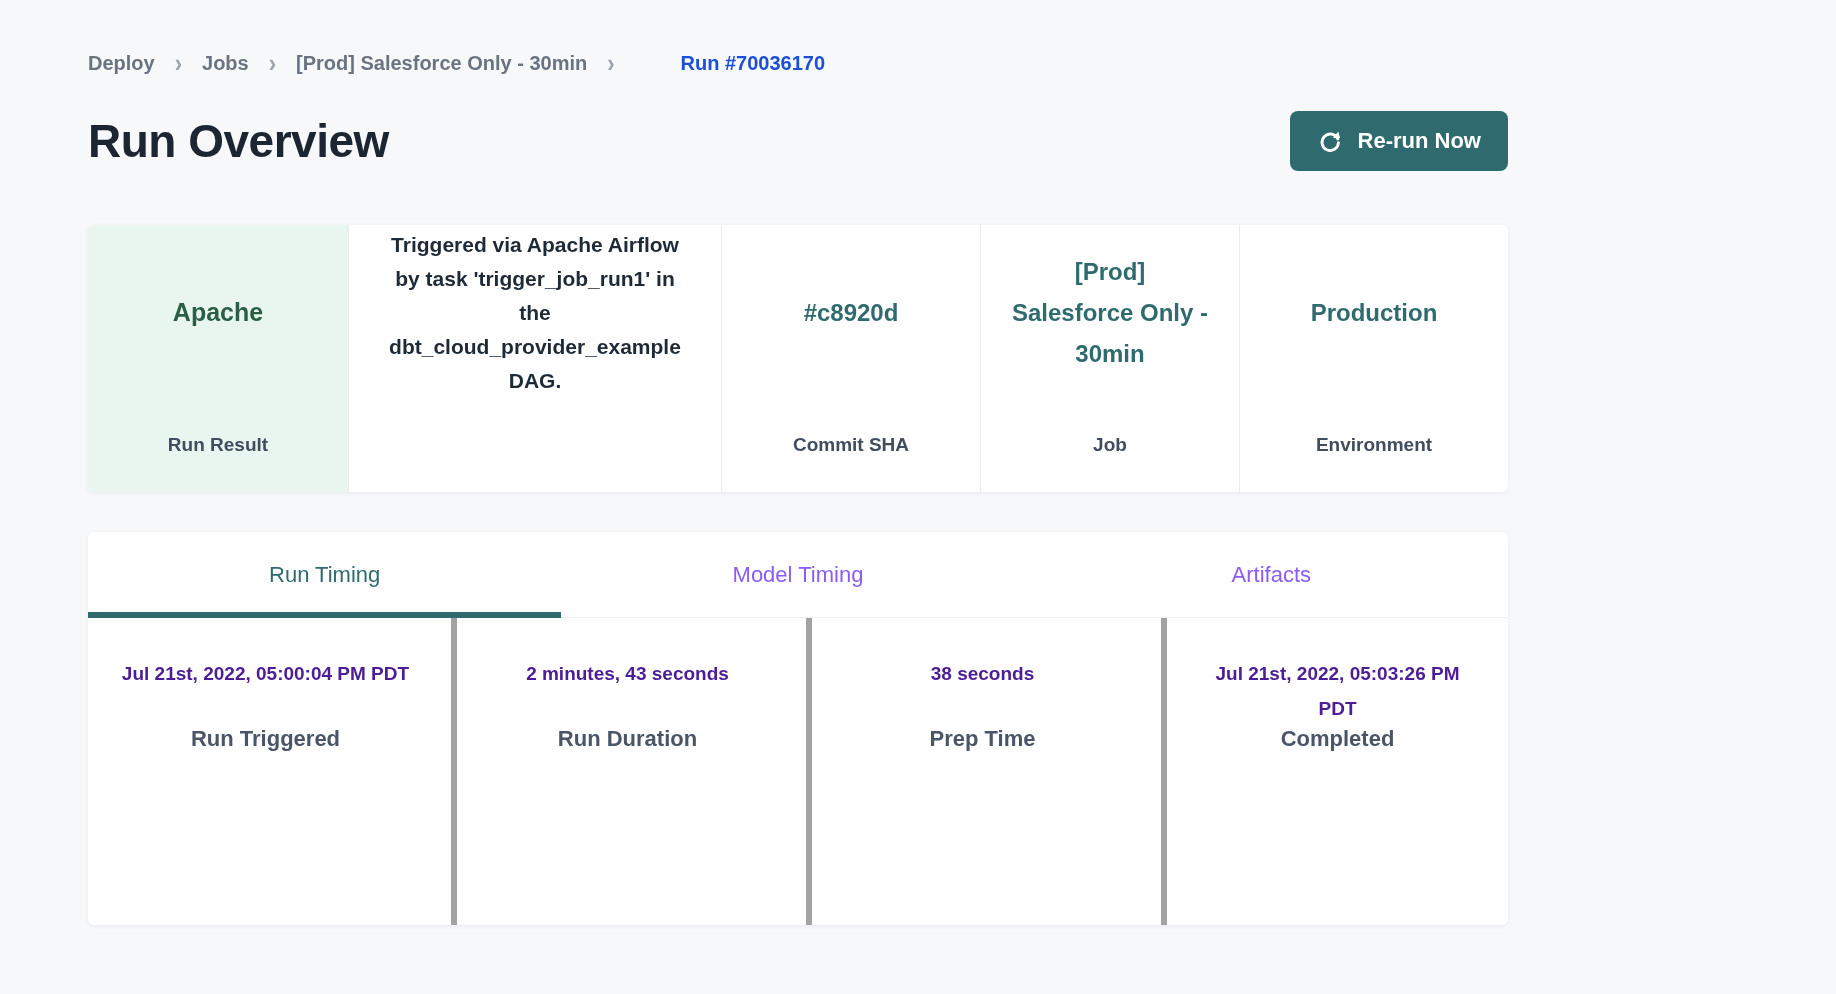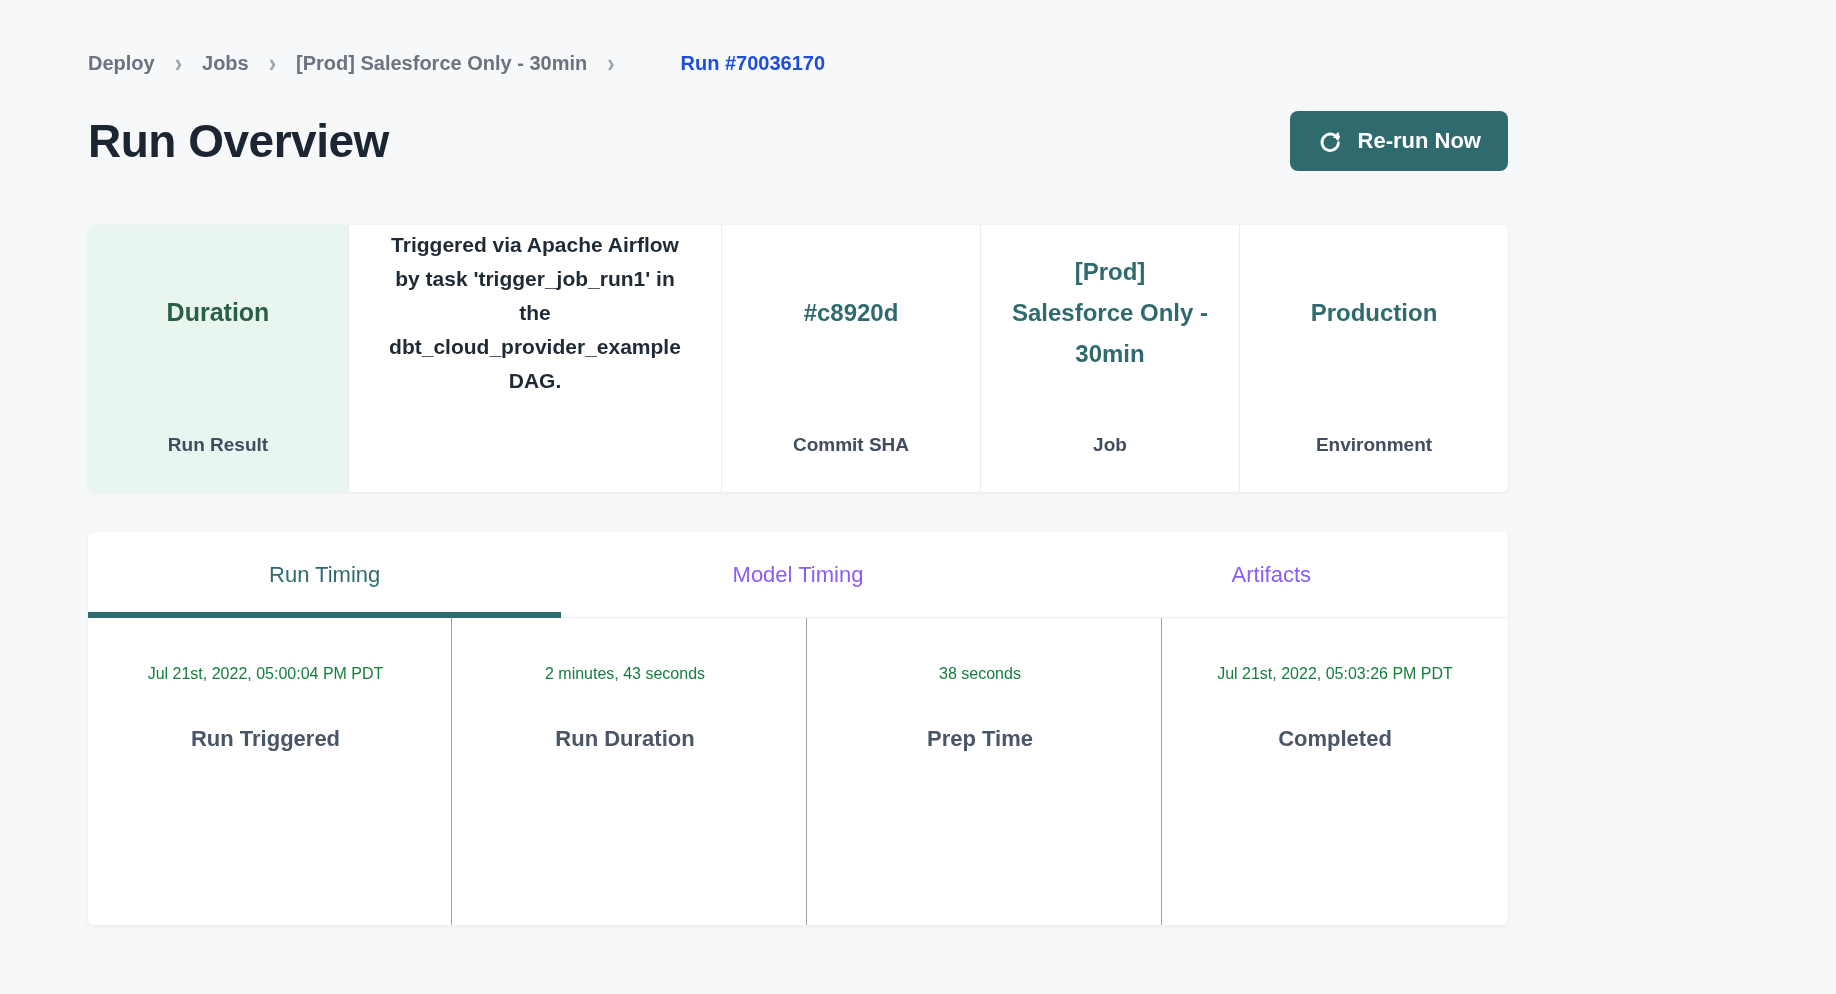--- a/index.html
+++ b/index.html
@@ -103,23 +103,23 @@
     height: 6px; background: #2F6B6E;
   }
   .timing-grid {
     flex: 1;
     display: grid; grid-template-columns: 1fr 1fr 1fr 1fr;
   }
   .timing-cell {
     padding: 38px 30px 0;
     text-align: center;
   }
-  .timing-cell + .timing-cell { border-left: 1px solid #a3a3a3; margin-left: 8px; }
+  .timing-cell + .timing-cell { border-left: 6px solid #a3a3a3; margin-left: 8px; }
   .timing-value {
-    font-size: 16px; font-weight: 400; color: #15803d;
+    font-size: 19px; font-weight: 700; color: #4c1d95;
     line-height: 35px; min-height: 70px;
   }
   .timing-label {
     font-size: 22px; font-weight: 700; color: #4A5568;
     margin-top: 0;
   }
 </style>
 </head>
 <body>
 
@@ -143,21 +143,21 @@
           <path d="M19.2 10.2 A 7.6 7.6 0 1 0 19.8 13.6" stroke="#FFFFFF" stroke-width="2.6" stroke-linecap="round" fill="none"></path>
           <polygon points="14.6,9.2 21.4,9.2 19.6,3.4" fill="#FFFFFF"></polygon>
         </svg>
       </span>
       <span>Re-run Now</span>
     </button>
   </div>
 
   <section class="summary-row">
     <div class="summary-cell success-cell">
-      <div class="summary-value success-text">Duration</div>
+      <div class="summary-value success-text">Apache</div>
       <div class="summary-label">Run Result</div>
     </div>
     <div class="summary-cell">
       <div class="summary-value trigger-text">Triggered via Apache Airflow by task 'trigger_job_run1' in the dbt_cloud_provider_example DAG.</div>
     </div>
     <div class="summary-cell">
       <div class="summary-value teal-link">#c8920d</div>
       <div class="summary-label">Commit SHA</div>
     </div>
     <div class="summary-cell">

